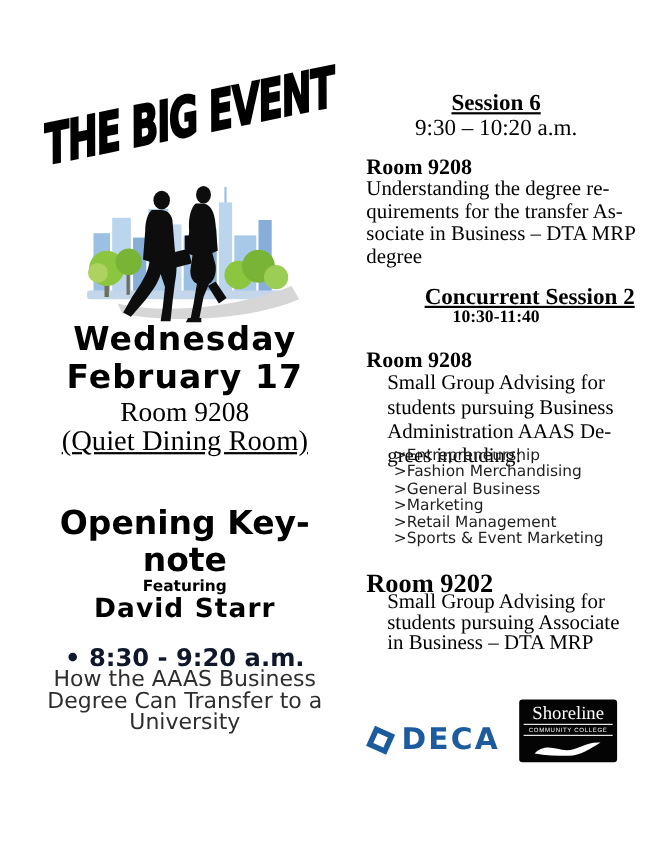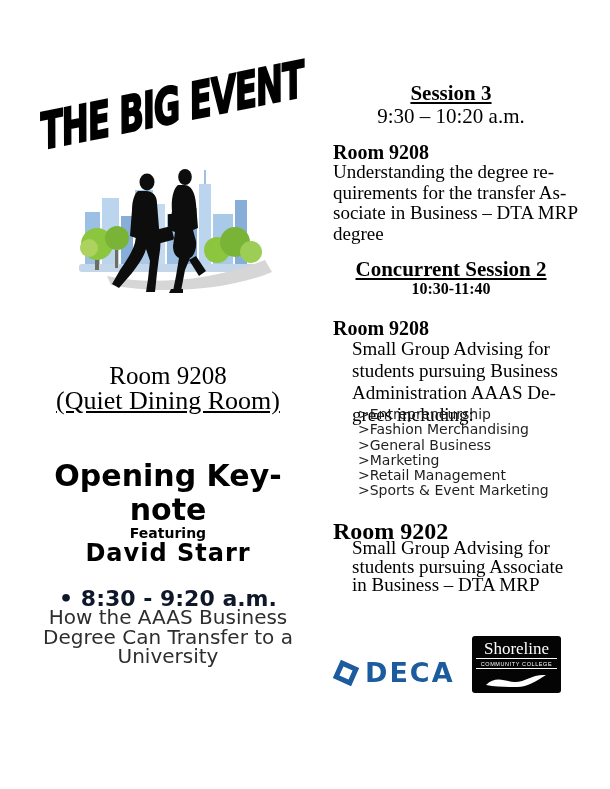--- a/index.html
+++ b/index.html
@@ -34,21 +34,21 @@
     line-height:19.5px;color:#2e2e2e;}
   
   .rc{position:absolute;left:325px;width:252px;text-align:center;}
   .rl{position:absolute;left:333px;text-align:left;}
   .sess-title{font-size:21px;font-weight:bold;text-decoration:underline;
     text-decoration-thickness:2px;text-underline-offset:2px;}
   .s1-title{top:81px;}
   .s1-time{top:104px;font-size:21px;font-weight:normal;}
   .s1-room{top:141px;font-size:20px;font-weight:bold;}
   .s1-desc{top:162px;font-size:19px;line-height:20.5px;}
-  .s2-title{top:257px;}
+  .s2-title{top:257px;text-align:right;}
   .s2-time{top:280px;font-size:16px;font-weight:bold;}
   .s2-room1{top:317px;font-size:20px;font-weight:bold;}
   .s2-desc1{top:338px;left:352px;font-size:19px;line-height:22px;}
   .tracks{position:absolute;left:358px;top:407px;font-family:"DejaVu Sans",sans-serif;
     font-size:14px;line-height:15.3px;color:#1f1f1f;text-align:left;}
   .s2-room2{top:518px;font-size:24px;font-weight:bold;}
   .s2-desc2{top:539px;left:352px;font-size:19px;line-height:18.5px;}
   
   .deca{position:absolute;left:332px;top:657px;display:flex;align-items:center;gap:5px;}
   .deca-text{font-family:"DejaVu Sans",sans-serif;font-weight:bold;font-size:27px;
@@ -113,33 +113,35 @@
       <ellipse cx="120" cy="21" rx="6.8" ry="8"></ellipse>
       <path d="M113,29 C108,33 106,44 107,55 L104,74 L110,76 L108,90 C108,96 110,100 114,102
                L111,120 L108,135 L116,135 L120,114 L125,102 C129,100 132,93 131,85
                L128,74 L133,72 L131,48 C130,36 126,29 119,29 Z"></path>
       <path d="M124,104 L134,120 L141,115 L131,100 Z"></path>
       <path d="M106,133 L118,133 L118,137 L104,137 Z"></path>
       <rect x="103" y="58" width="9" height="13" rx="1"></rect>
     </g>
   </svg>
 
+  <div class="c l-date ml">Wednesday
+February 17</div>
   <div class="c l-room">Room 9208</div>
   <div class="c l-room-note">(Quiet Dining Room)</div>
 
   <div class="c keynote ml">Opening Key-
 note</div>
   <div class="c featuring">Featuring</div>
   <div class="c speaker">David Starr</div>
   <div class="c time-bullet">• 8:30 - 9:20 a.m.</div>
   <div class="c keynote-desc ml">How the AAAS Business
 Degree Can Transfer to a
 University</div>
 
-  <div class="rc sess-title s1-title">Session 3</div>
+  <div class="rc sess-title s1-title">Session 6</div>
   <div class="rc s1-time">9:30 – 10:20 a.m.</div>
   <div class="rl s1-room">Room 9208</div>
   <div class="rl s1-desc ml">Understanding the degree re-
 quirements for the transfer As-
 sociate in Business – DTA MRP
 degree</div>
 
   <div class="rc sess-title s2-title">Concurrent Session 2</div>
   <div class="rc s2-time">10:30-11:40</div>
   <div class="rl s2-room1">Room 9208</div>

